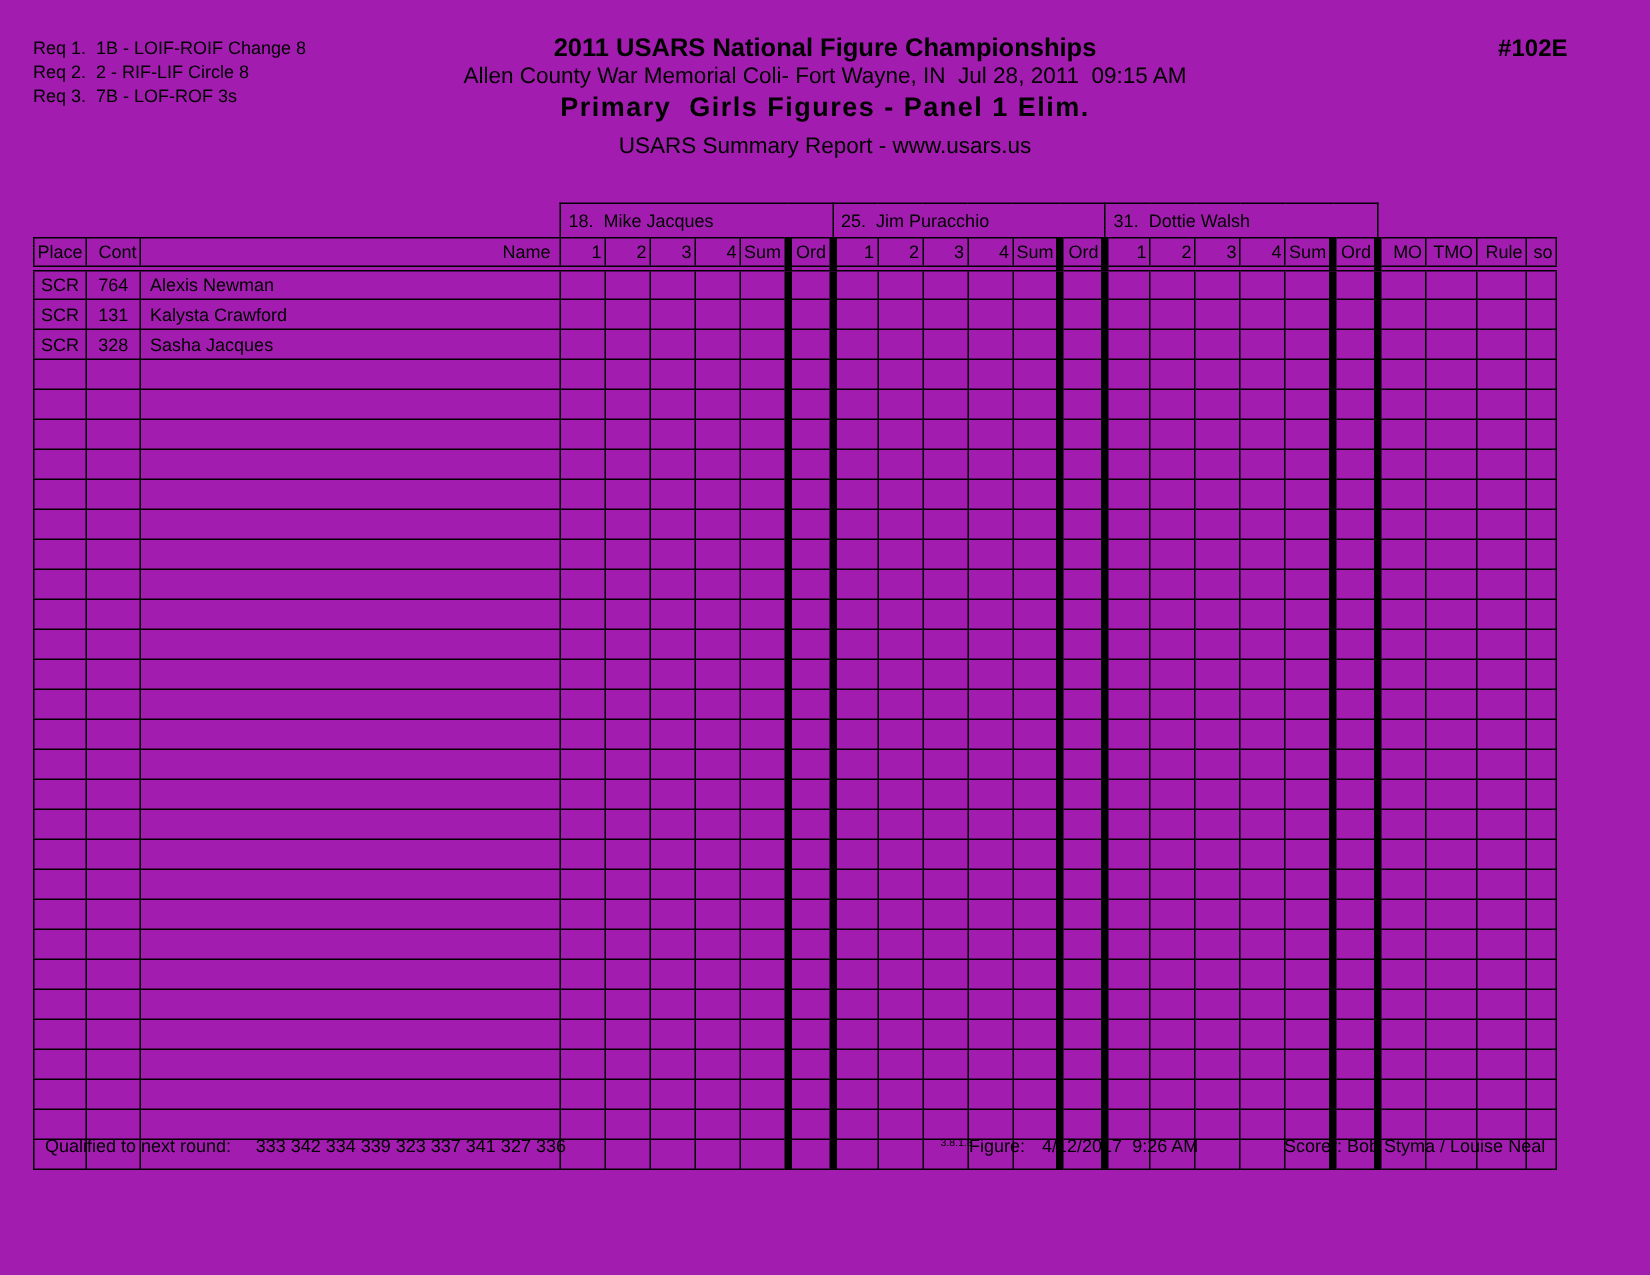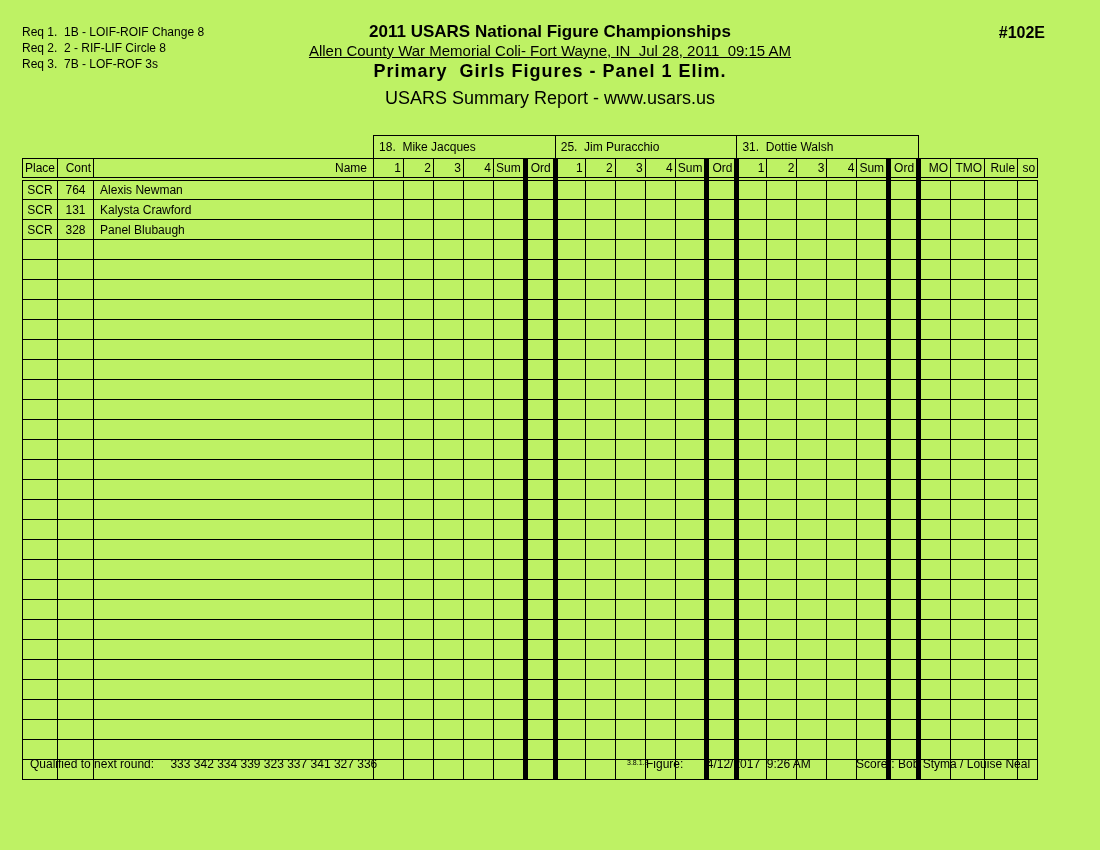--- a/index.html
+++ b/index.html
@@ -1,30 +1,30 @@
 <!DOCTYPE html>
 <html><head>
 <meta charset="utf-8">
 <style>
   html,body{margin:0;padding:0;background:#fff;}
   .page{
-    position:relative;width:1100px;height:850px;background:#bef264;
+    position:relative;width:1100px;height:850px;background:#a21caf;
     font-family:"Liberation Sans", sans-serif;color:#000;overflow:hidden;
   }
   .pre{white-space:pre;}
 
   
   .req-block{position:absolute;left:22px;top:24px;font-size:12px;line-height:16px;}
 
   
   .title-block{position:absolute;left:0;right:0;top:22px;text-align:center;}
   .title-main{font-size:17px;font-weight:bold;line-height:20px;}
-  .title-venue{font-size:15px;line-height:18px;text-decoration:underline;}
+  .title-venue{font-size:15px;line-height:18px;}
   .title-event{font-size:18px;font-weight:bold;letter-spacing:1px;line-height:23px;}
-  .title-report{font-size:18px;line-height:18px;margin-top:6px;}
+  .title-report{font-size:15px;line-height:18px;margin-top:6px;}
 
   .doc-num{position:absolute;top:24px;right:55px;font-size:16px;font-weight:bold;}
 
   
   #score-table{position:absolute;left:22px;top:135px;border-collapse:collapse;table-layout:fixed;}
   #score-table td{
     border:1px solid #000;height:20px;box-sizing:border-box;
     font-size:12px;line-height:18px;padding:0 2px;text-align:center;
     white-space:pre;overflow:hidden;
   }
@@ -33,21 +33,21 @@
   #score-table tr.band-row td.band{height:23px;text-align:left;padding:0 5px;}
   #score-table tr.hdr td{border-bottom:4px double #000;text-align:right;}
   #score-table td.ord{border-left:5px solid #000;border-right:5px solid #000;}
 
   
   .footer-line{position:absolute;top:757px;left:0;right:0;height:20px;font-size:12px;}
   .f-qualified{position:absolute;left:30px;top:0;}
   .f-qualified .val{margin-left:13px;}
   .f-version{position:absolute;left:627px;top:2px;font-size:7px;}
   .f-printed{position:absolute;left:646px;top:0;}
-  .f-printed .val{margin-left:20px;}
+  .f-printed .val{margin-left:8px;}
   .f-scorer{position:absolute;left:856px;top:0;}
   .f-scorer .val{text-align:right;}
 </style>
 </head>
 <body>
 
 <div class="page">
 
   <div class="req-block">
     <div class="pre">Req 1.  1B - LOIF-ROIF Change 8</div>
@@ -179,21 +179,21 @@
           <td></td>
           <td class="ord"></td>
           <td></td>
           <td></td>
           <td></td>
           <td></td>
         </tr>
         <tr>
           <td>SCR</td>
           <td>328</td>
-          <td class="l">Panel Blubaugh</td>
+          <td class="l">Sasha Jacques</td>
           <td></td>
           <td></td>
           <td></td>
           <td></td>
           <td></td>
           <td class="ord"></td>
           <td></td>
           <td></td>
           <td></td>
           <td></td>

